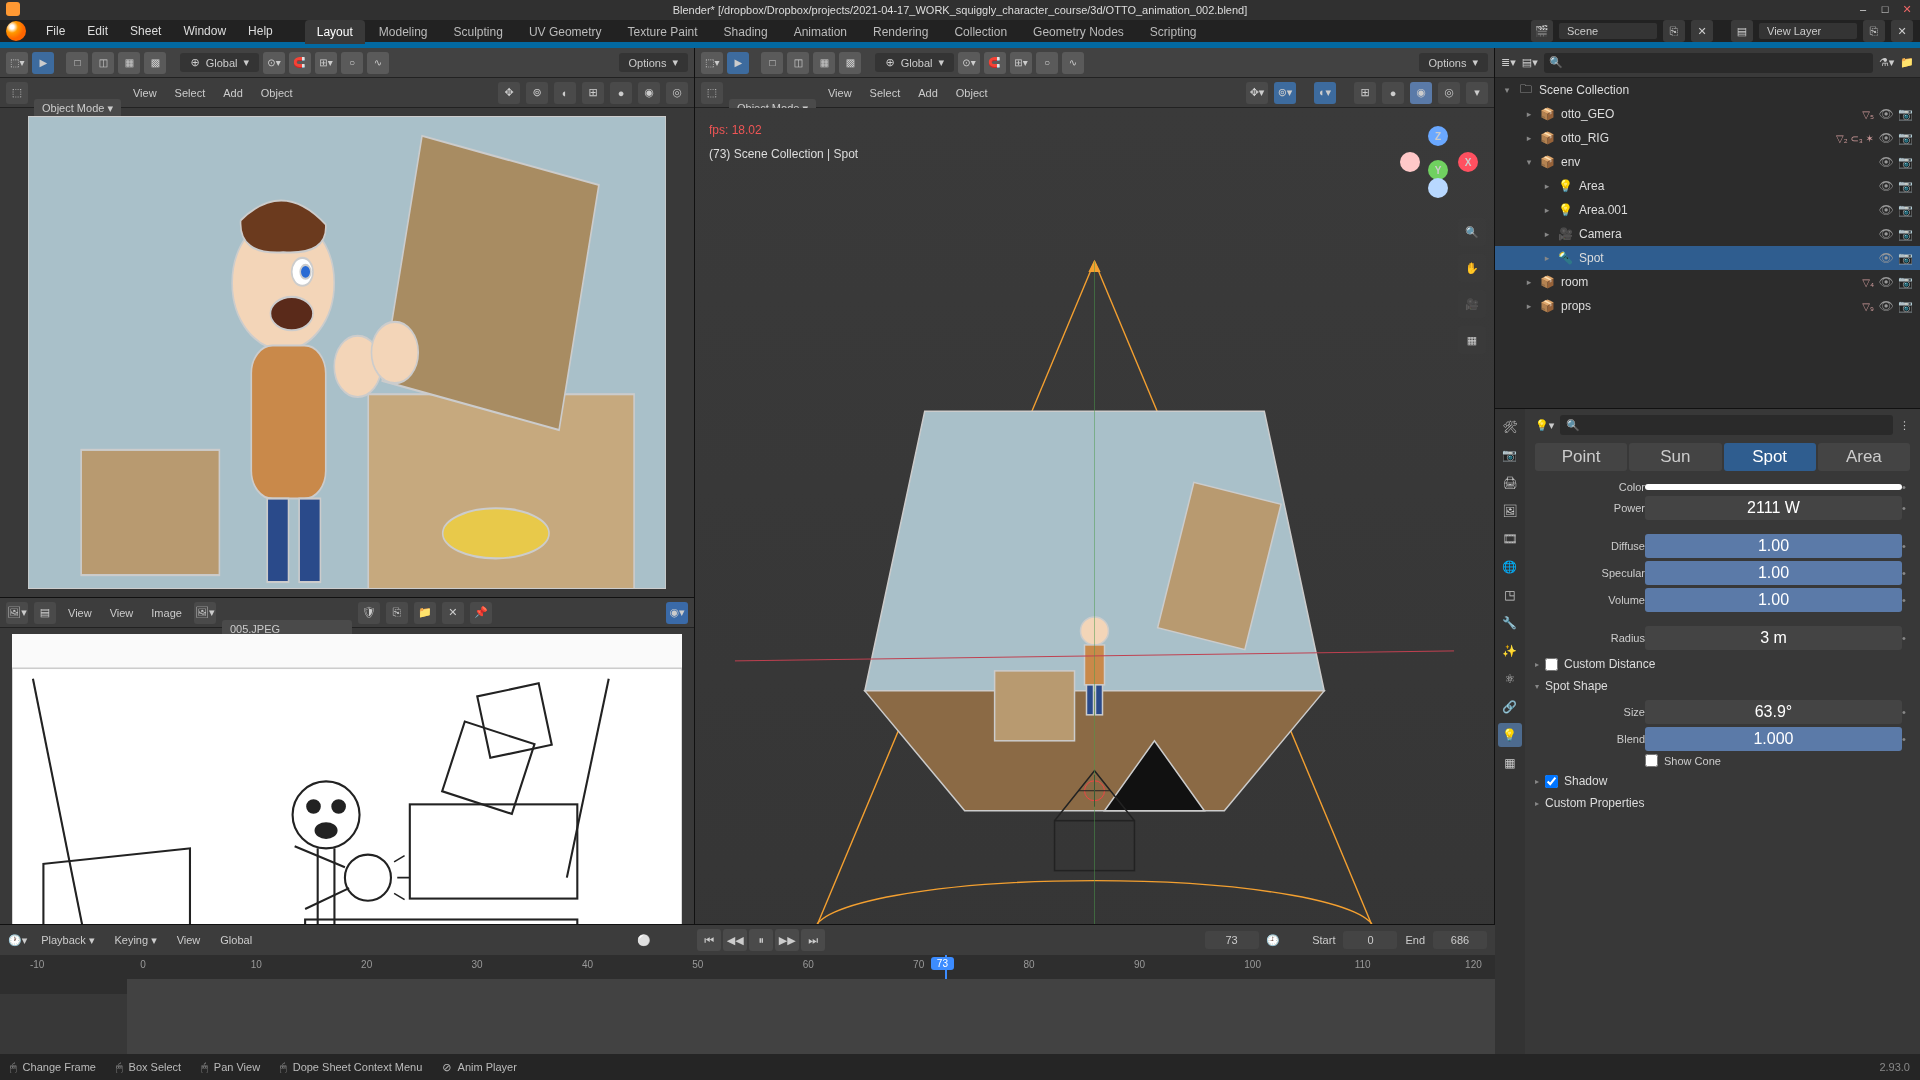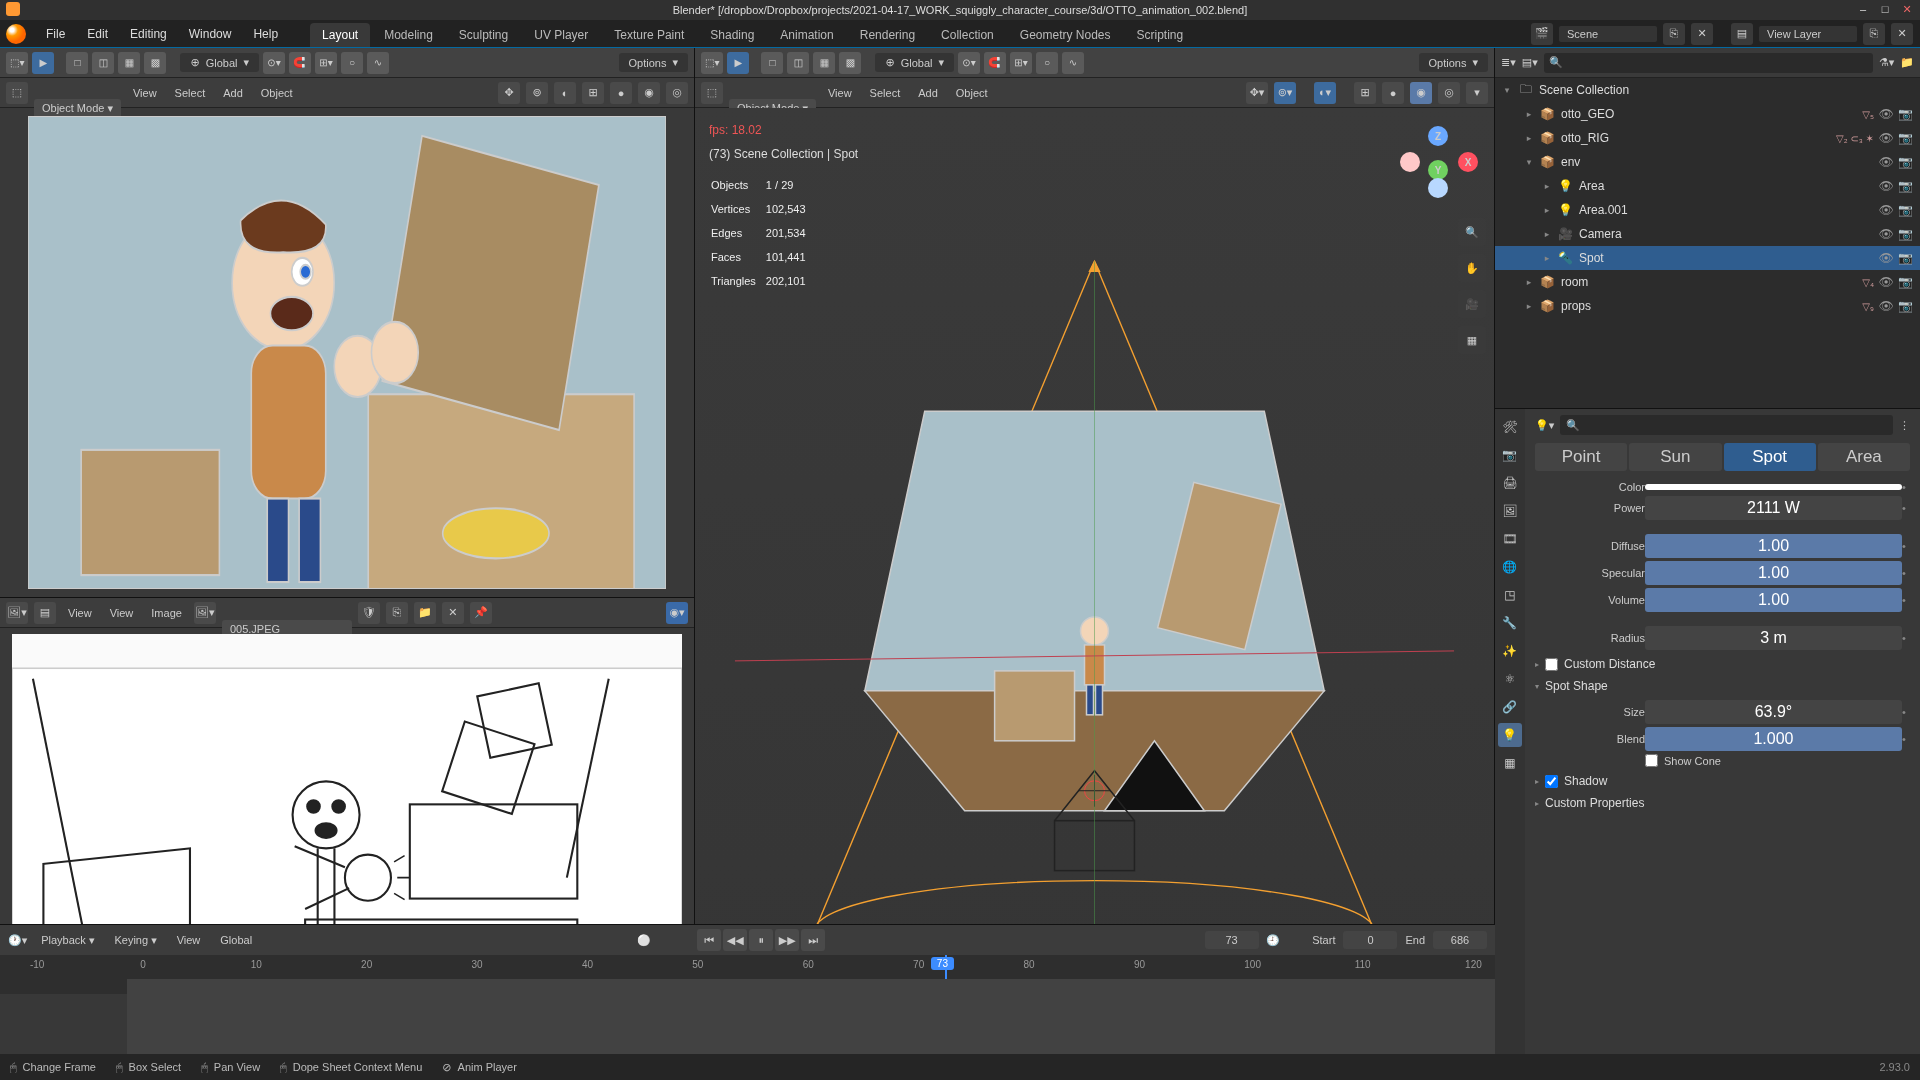--- a/index.html
+++ b/index.html
@@ -5,21 +5,21 @@
 * { margin:0; padding:0; box-sizing:border-box; font-family:sans-serif; user-select:none; }
 body { background:#393939; color:#ccc; font-size:11px; width:1920px; height:1080px; overflow:hidden; position:relative; }
 
 
 .titlebar { height:20px; background:#303030; display:flex; align-items:center; justify-content:center; position:relative; font-size:11px; color:#ddd; }
 .titlebar .winbtns { position:absolute; right:6px; top:2px; display:flex; gap:8px; }
 .titlebar .winbtns span { width:14px; height:14px; display:inline-flex; align-items:center; justify-content:center; cursor:pointer; }
 .titlebar .logo { position:absolute; left:6px; top:2px; width:14px; height:14px; background:#ff9933; border-radius:3px; }
 
 
-.menubar { height:28px; background:#222; border-bottom:1px solid #0369a1; display:flex; align-items:center; padding:0 6px; gap:2px; }
+.menubar { height:28px; background:#222; border-bottom:6px solid #0369a1; display:flex; align-items:center; padding:0 6px; gap:2px; }
 .menubar .blender-logo { width:20px; height:20px; background:radial-gradient(circle at 30% 30%,#fff 10%,#f90 30%,#f60 60%); border-radius:50%; margin-right:8px; }
 .menubar .menu-item { padding:4px 10px; color:#ddd; border-radius:3px; font-size:12px; }
 .menubar .tab { padding:5px 12px; font-size:12px; color:#bbb; border-radius:4px 4px 0 0; margin-top:2px;}
 .menubar .tab.active { background:#393939; color:#fff; }
 .menubar .spacer { flex:1; }
 .menubar .sceneblock { display:flex; align-items:center; gap:4px;}
 .menubar .sceneblock .field { background:#343434; border:1px solid #222; border-radius:3px; padding:2px 8px; min-width:100px; font-size:11px; }
 .menubar .iconbtn { width:22px; height:22px; background:#3a3a3a; border-radius:3px; display:flex; align-items:center; justify-content:center; margin:0 1px; }
 
 
@@ -120,28 +120,28 @@
     <span>–</span>
     <span>□</span>
     <span style="color:#e66">✕</span>
   </div>
 </div>
 
 <div class="menubar">
   <div class="blender-logo"></div>
   <div class="menu-item">File</div>
   <div class="menu-item">Edit</div>
-  <div class="menu-item">Editing</div>
+  <div class="menu-item">Sheet</div>
   <div class="menu-item">Window</div>
   <div class="menu-item">Help</div>
   <div style="width:18px"></div>
   <div class="tab active">Layout</div>
   <div class="tab">Modeling</div>
   <div class="tab">Sculpting</div>
-  <div class="tab">UV Player</div>
+  <div class="tab">UV Geometry</div>
   <div class="tab">Texture Paint</div>
   <div class="tab">Shading</div>
   <div class="tab">Animation</div>
   <div class="tab">Rendering</div>
   <div class="tab">Collection</div>
   <div class="tab">Geometry Nodes</div>
   <div class="tab">Scripting</div>
   <div class="spacer"></div>
   <div class="sceneblock">
     <div class="iconbtn">🎬</div>
@@ -310,44 +310,20 @@
       <div class="iconsm">⊞</div>
       <div class="iconsm">●</div>
       <div class="iconsm" style="background:#5a7aa8">◉</div>
       <div class="iconsm">◎</div>
       <div class="iconsm">▾</div>
     </div>
     <div class="view3d">
       <div class="overlay-txt">
         <div class="fps">fps: 18.02</div>
         <div class="line" style="margin:4px 0 8px">(73) Scene Collection | Spot</div>
-        <table>
-          <tbody>
-              <tr>
-                <td>Objects</td>
-                <td>1 / 29</td>
-              </tr>
-          <tr>
-                <td>Vertices</td>
-                <td>102,543</td>
-              </tr>
-          <tr>
-                <td>Edges</td>
-                <td>201,534</td>
-              </tr>
-          <tr>
-                <td>Faces</td>
-                <td>101,441</td>
-              </tr>
-          <tr>
-                <td>Triangles</td>
-                <td>202,101</td>
-              </tr>
-        </tbody>
-          </table>
       </div>
 
       <svg width="100%" height="100%" viewBox="0 0 800 820" style="position:absolute;inset:0">
         <g stroke="#f4a030" stroke-width="1.4" fill="none">
           <path d="M400 90 L120 760"></path>
             <path d="M400 90 L680 760"></path>
           <ellipse cx="400" cy="760" rx="280" ry="50"></ellipse>
           <path d="M400 90 L395 100 L405 100 Z" fill="#f4a030"></path>
         </g>
         <g>

